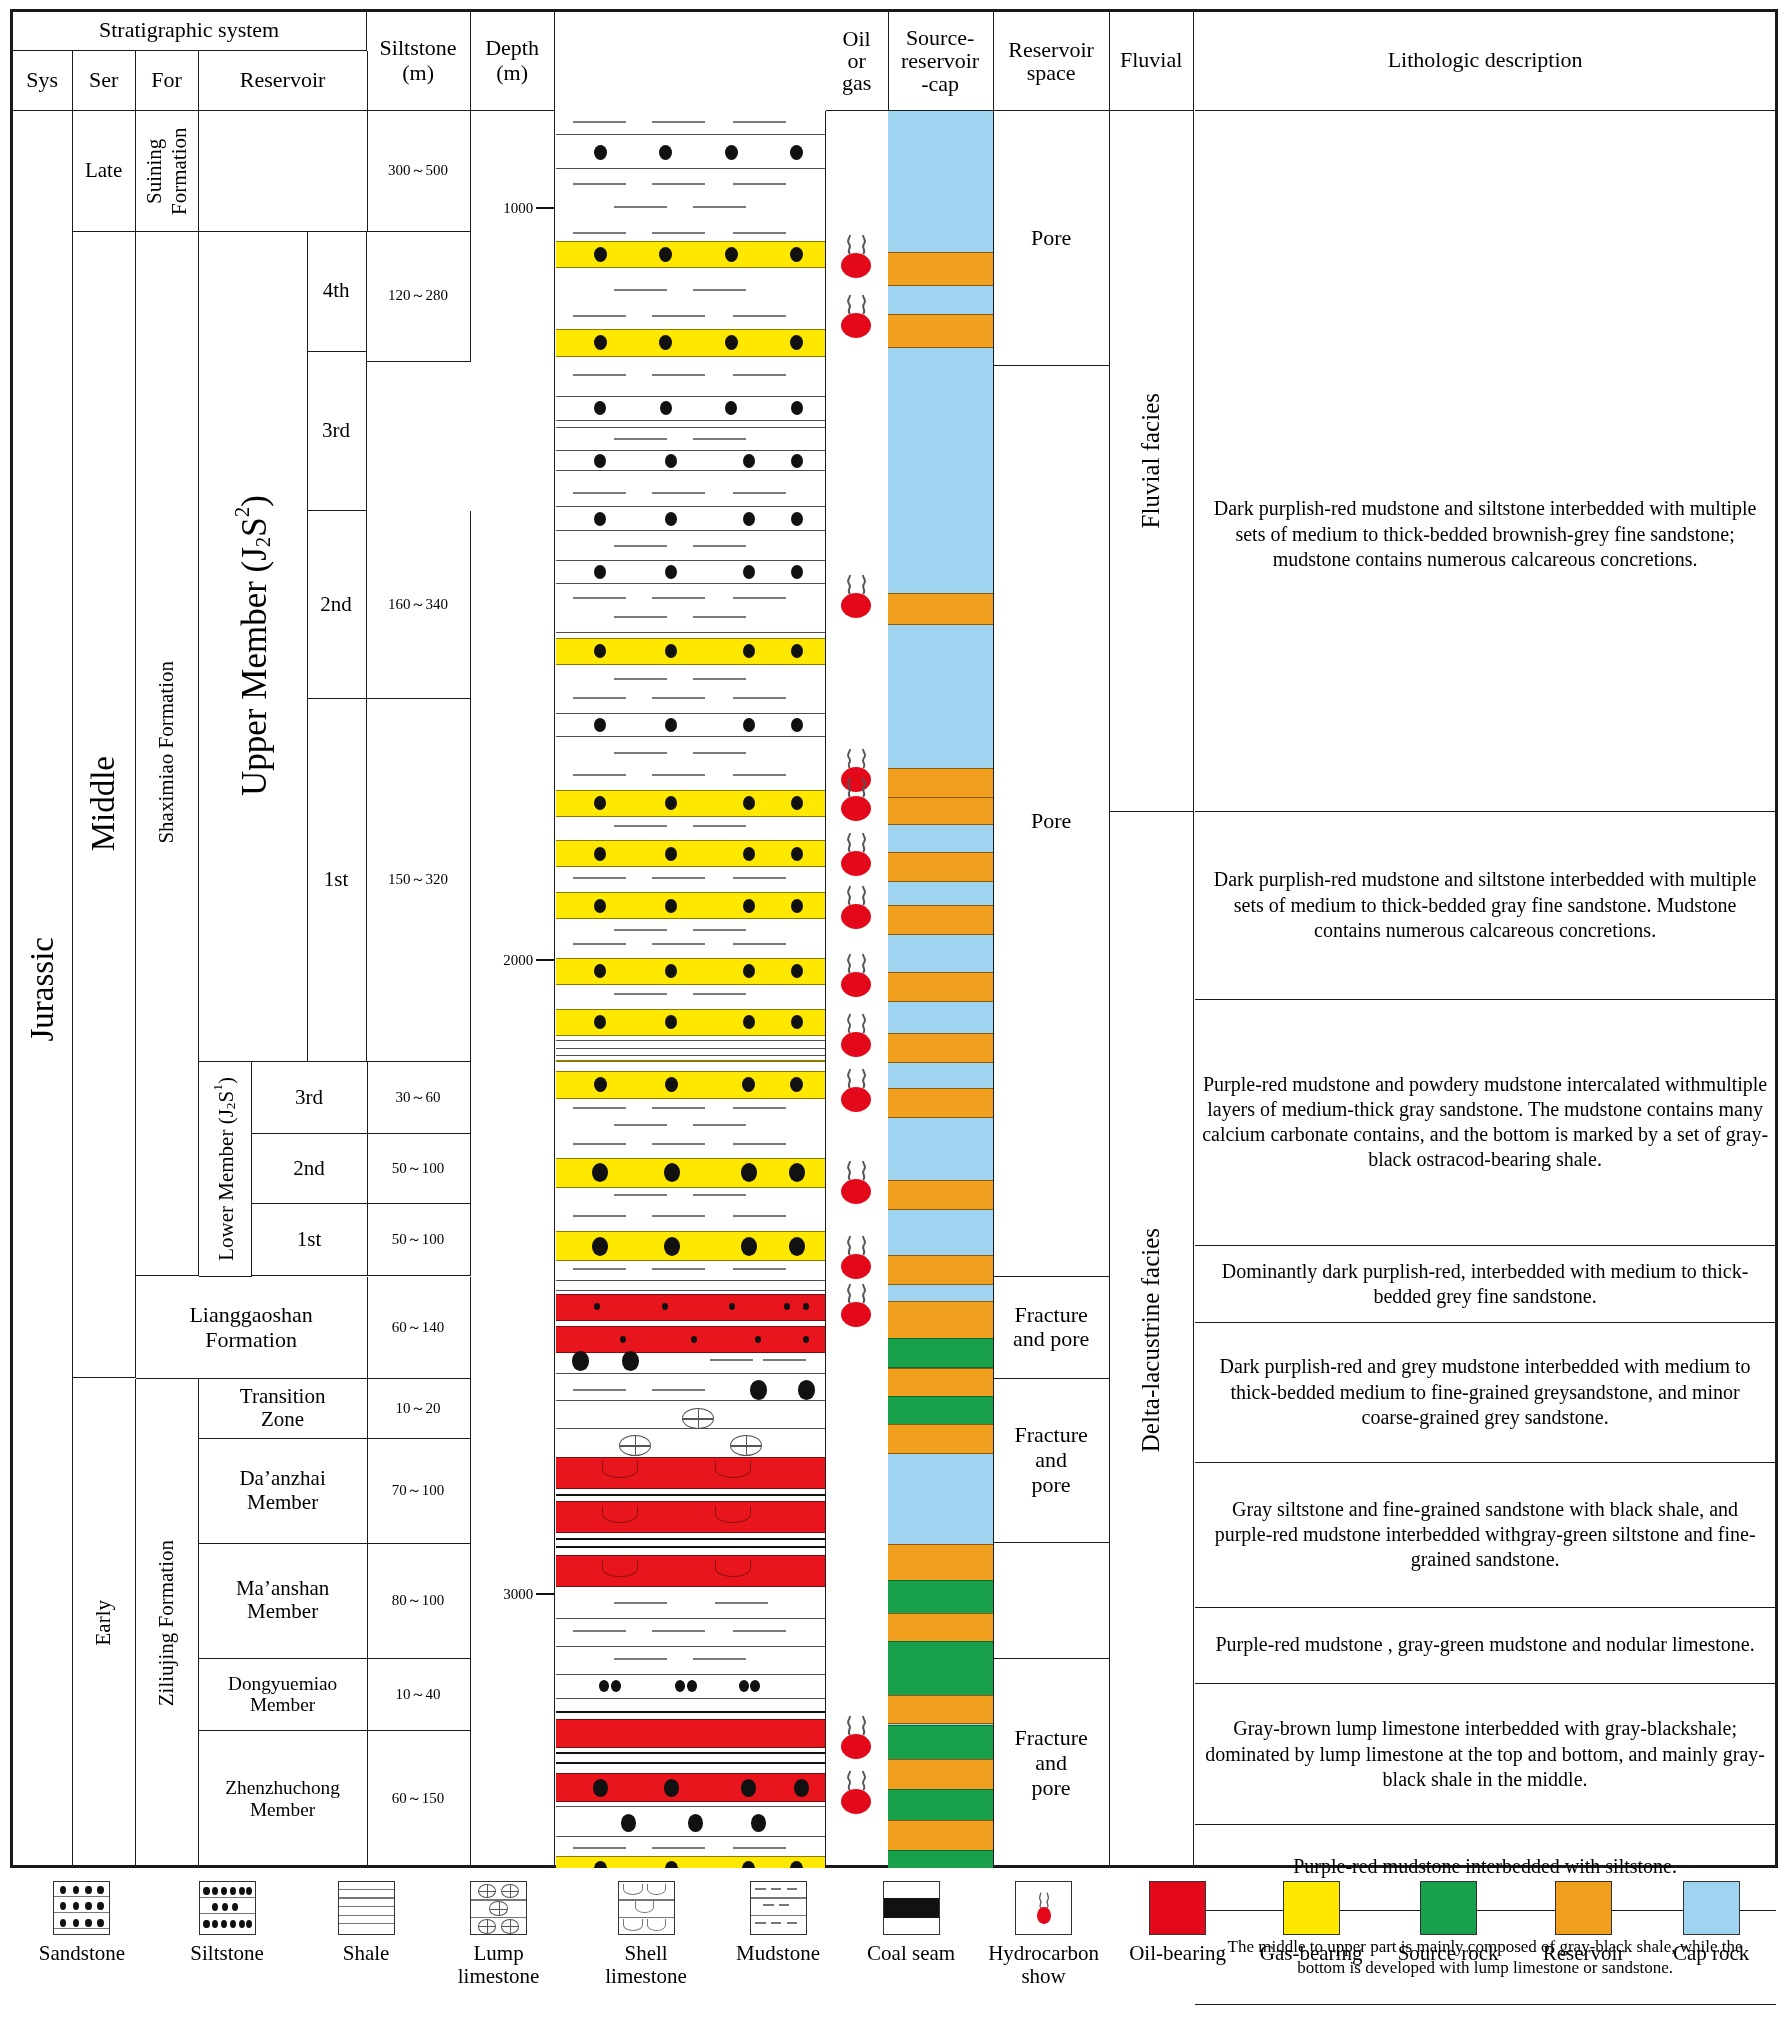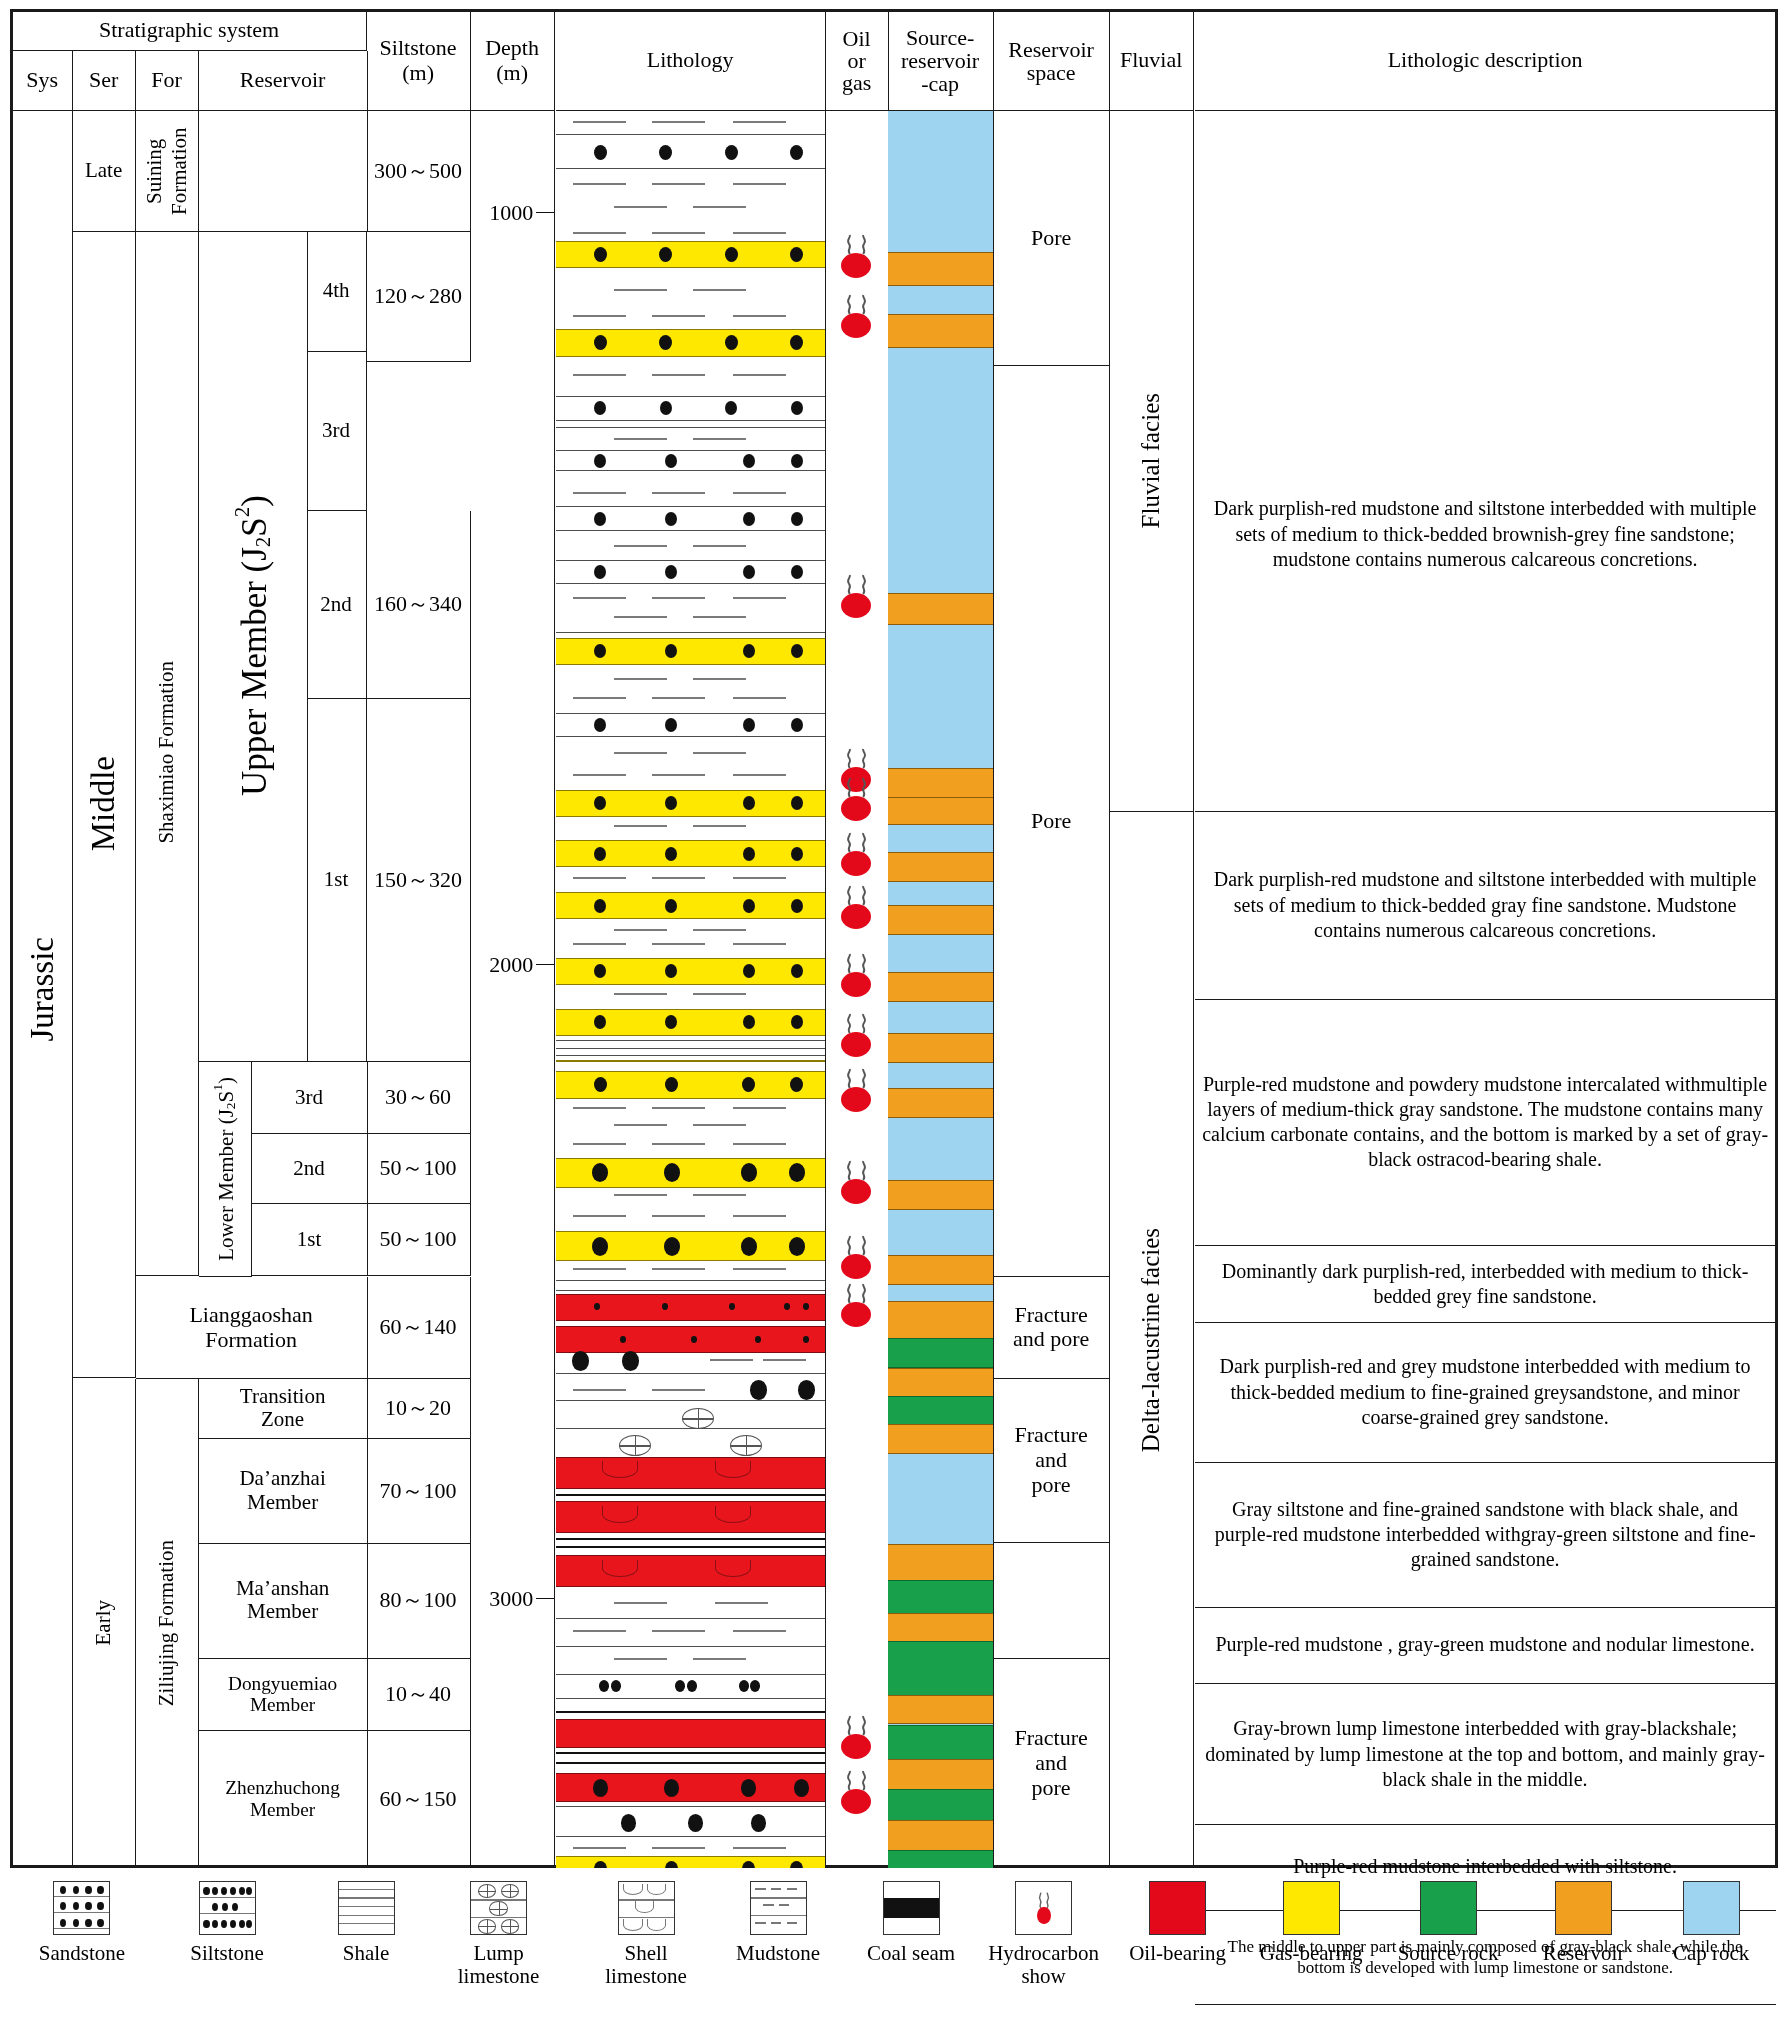--- a/index.html
+++ b/index.html
@@ -8,21 +8,21 @@
 
   .tbl{position:absolute;left:9.6px;top:8.7px;width:1768px;height:1859px;border:3.4px solid #1a1a1a;box-sizing:border-box;}
   .cell{position:absolute;box-sizing:border-box;border-right:1.4px solid #1a1a1a;border-bottom:1.4px solid #1a1a1a;
         display:flex;align-items:center;justify-content:center;text-align:center;overflow:hidden;}
   .nb{border-right:none;}
   .nbb{border-bottom:none;}
   .vert{writing-mode:vertical-rl;transform:rotate(180deg);}
   .hdr{font-size:22px;line-height:1.12;}
   .desc{font-size:20px;line-height:1.26;padding:1.9px 6.8px;}
   .desc.tiny{font-size:17px;line-height:1.24;}
-  .thick{font-size:22px;}
+  .thick{font-size:15px;}
   .interval{font-size:21px;}
   .bigvert{font-size:33px;}
   .midvert{font-size:21px;}
 
   
   #litho{position:absolute;overflow:hidden;background:#fff;}
   .bed{position:absolute;left:0;right:0;}
   .bed.sand{background:#ffe800;border-top:1px solid #8a7a00;border-bottom:1px solid #8a7a00;}
   .bed.lime{background:#e8161c;border-top:1px solid #7a0d10;border-bottom:1px solid #7a0d10;}
   .rule{position:absolute;left:0;right:0;height:1.4px;background:#4d4d4d;}
@@ -77,21 +77,20 @@
     <div class="cell hdr" style="left:354px;top:0;width:104px;height:99px;flex-direction:column;">
       <span>Siltstone</span>
       <span>(m)</span>
     </div>
 
     <div class="cell hdr" style="left:458px;top:0;width:84px;height:99px;flex-direction:column;">
       <span>Depth</span>
       <span>(m)</span>
     </div>
 
-    <div class="cell hdr" style="left:543px;top:0;width:270px;height:99px;">Lithology</div>
 
     <div class="cell hdr" style="left:813px;top:0;width:63px;height:99px;flex-direction:column;line-height:1.0;">
       <span>Oil</span>
       <span>or</span>
       <span>gas</span>
     </div>
 
     <div class="cell hdr" style="left:875px;top:0;width:106px;height:99px;flex-direction:column;line-height:1.05;">
       <span>Source-</span>
       <span>reservoir</span>

